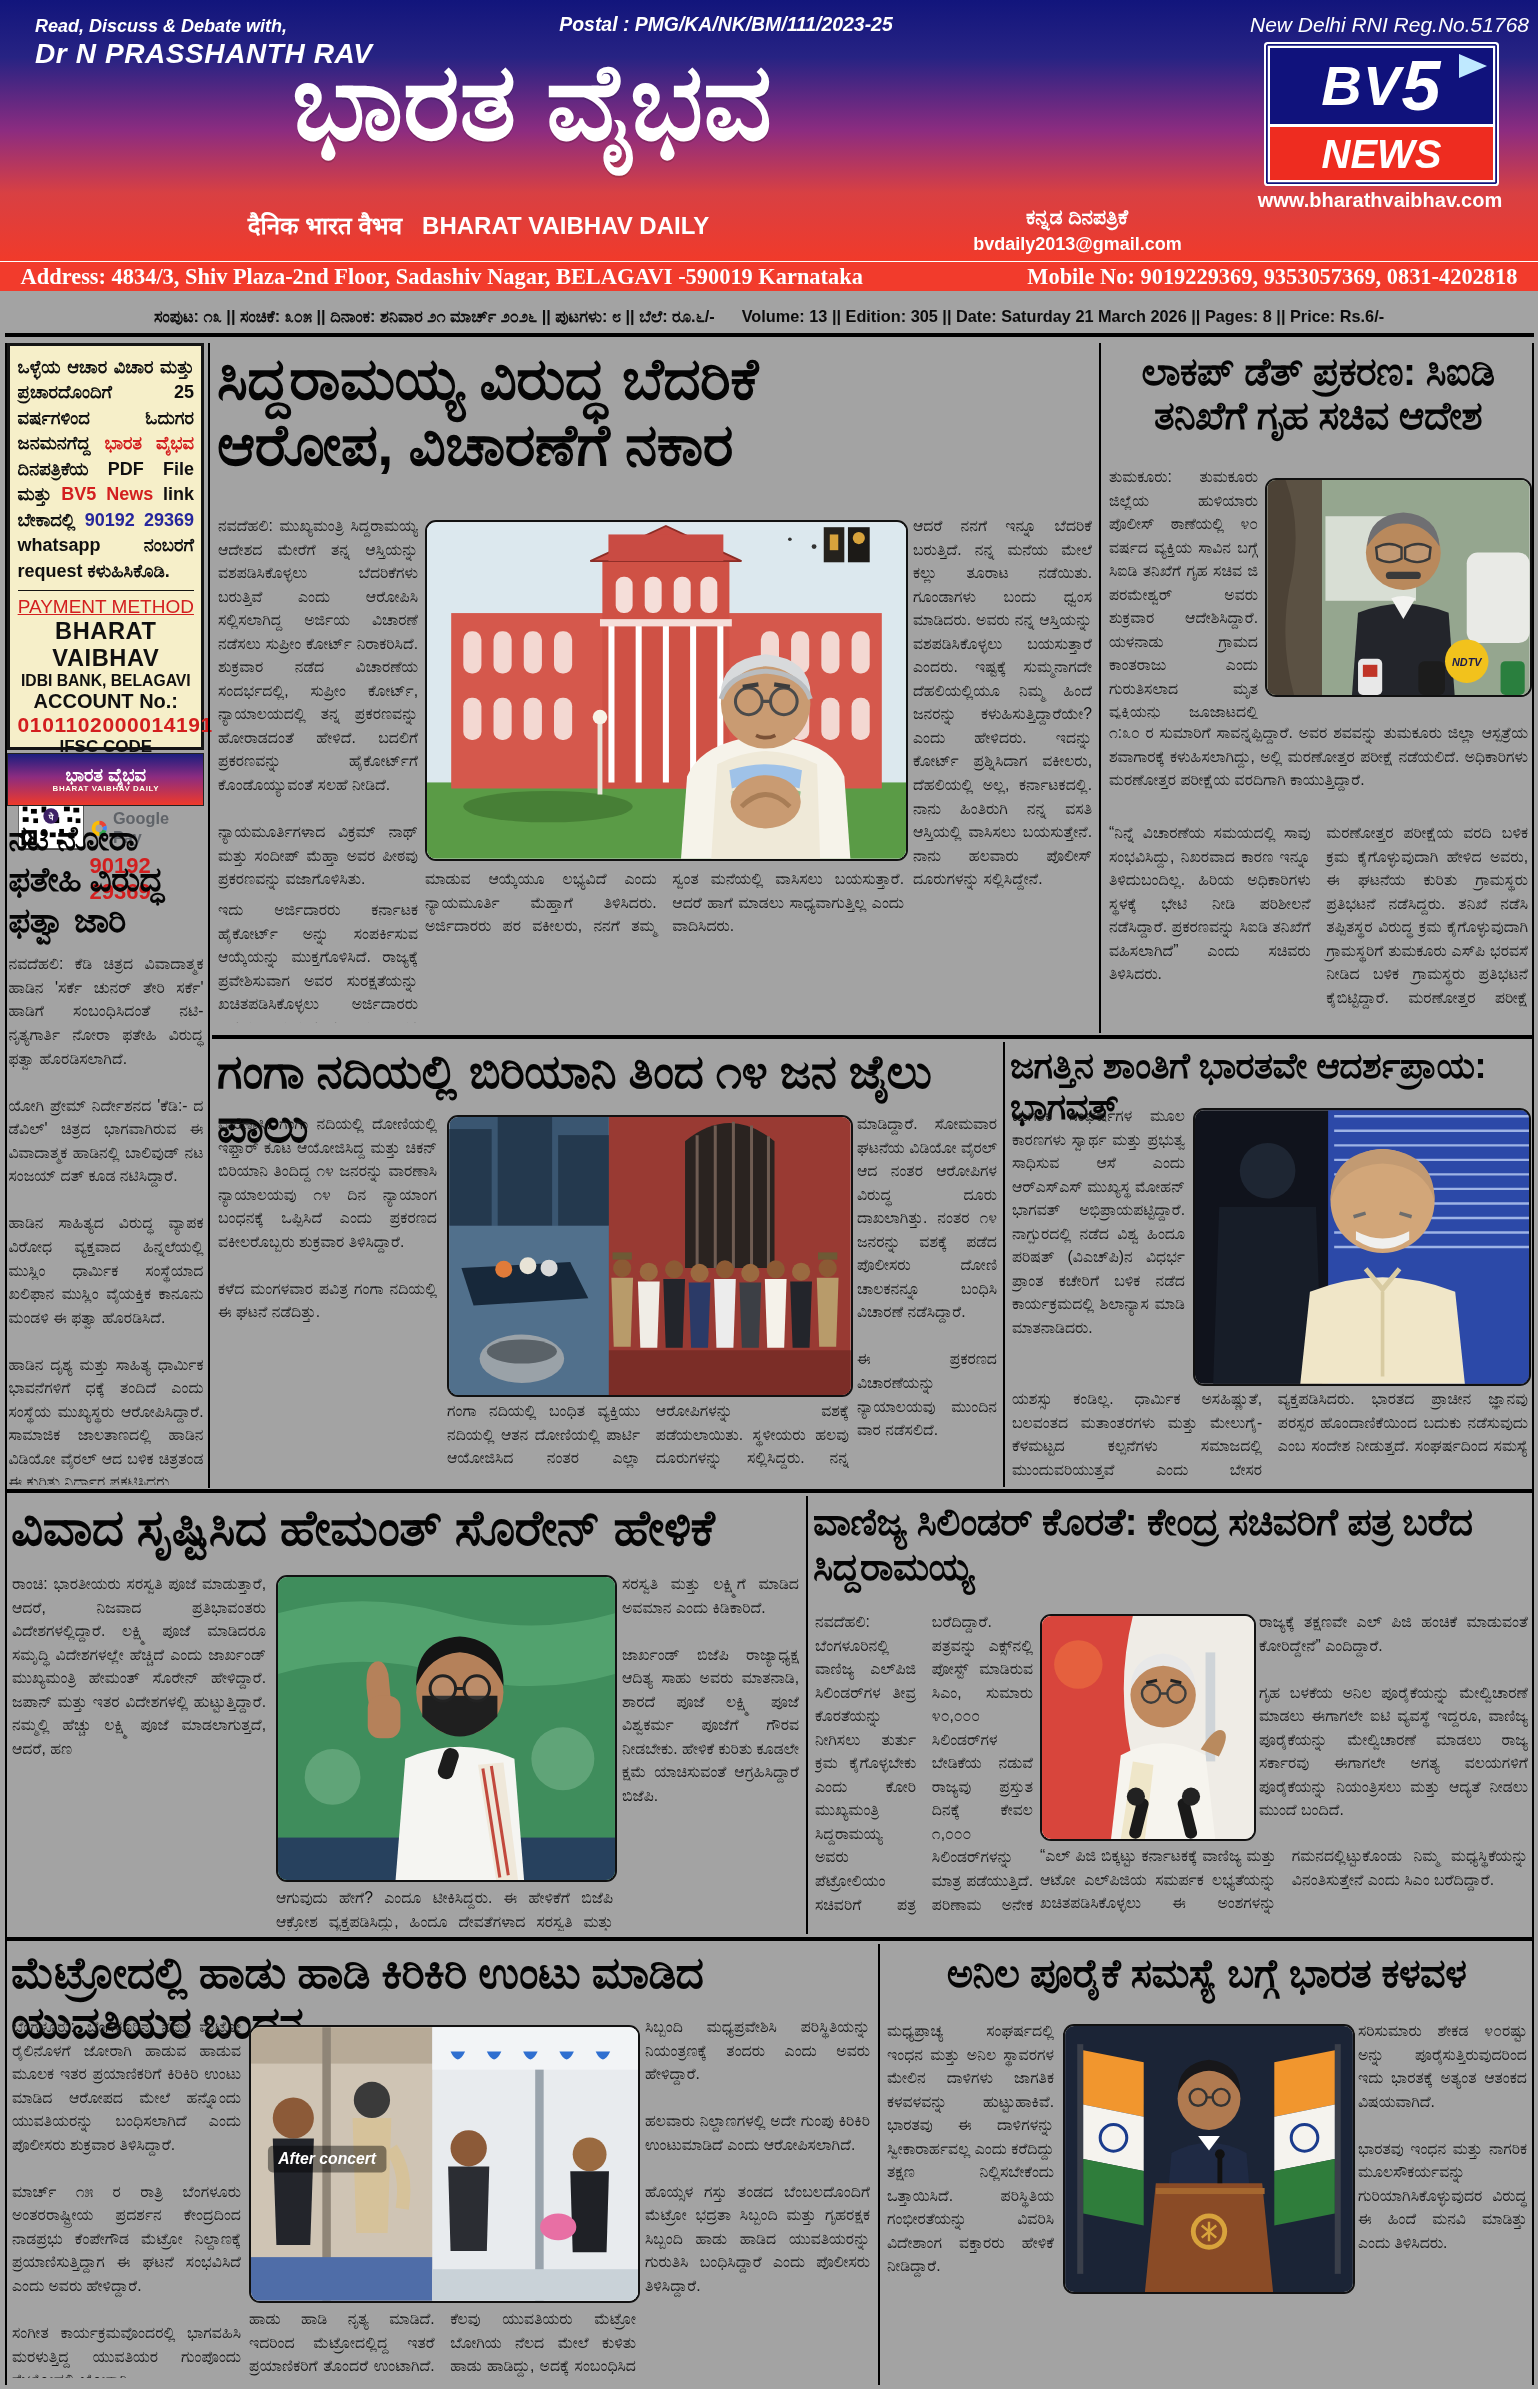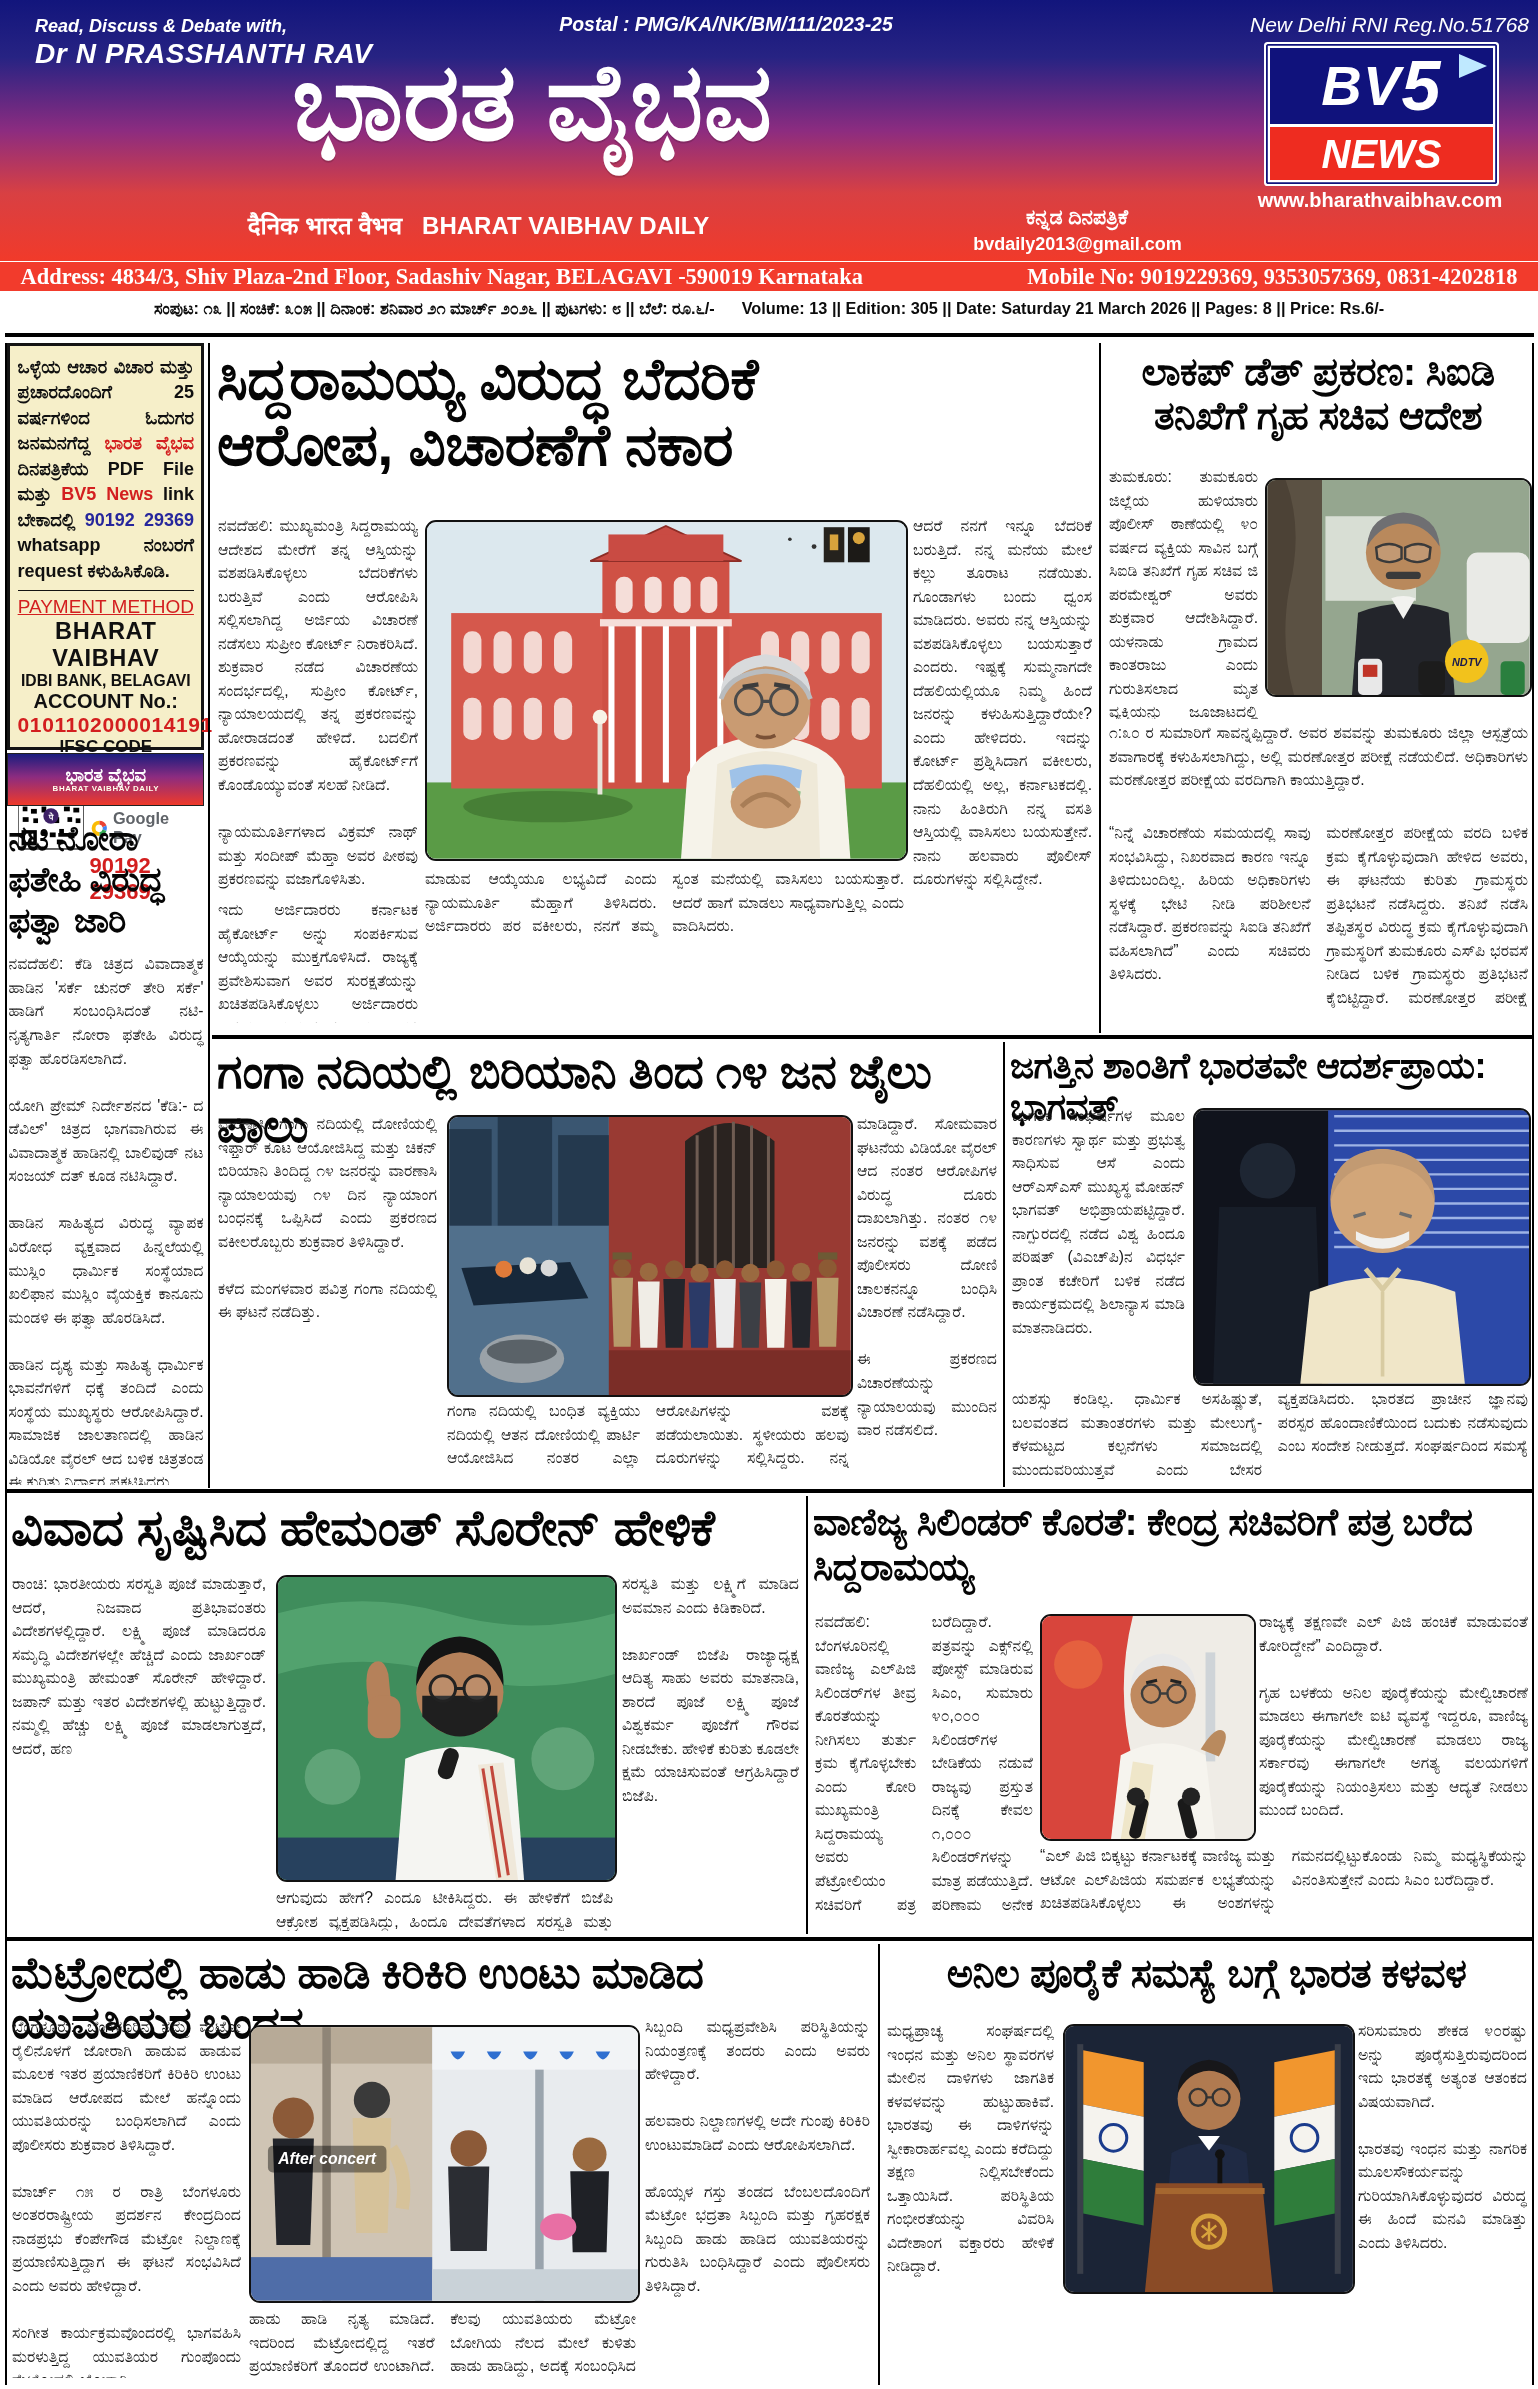--- a/index.html
+++ b/index.html
@@ -1,16 +1,16 @@
 <!DOCTYPE html>
 <html style="font-size:9.7px"><head>
 <meta charset="utf-8">
 <style>
   html,body{margin:0;padding:0;background:#e9e9e9;}
-  .page{position:relative;width:1538px;height:2389px;background:#ffffff;
+  .page{position:relative;width:1538px;height:2389px;background:#a3a3a3;
         font-family:"Liberation Sans","DejaVu Sans",sans-serif;color:#101010;overflow:hidden;}
   .abs{position:absolute;}
   
   .masthead{left:0;top:0;width:1538px;height:261px;
     background:linear-gradient(180deg,#12157c 0%,#272383 22%,#8c2c80 50%,#d84043 74%,#f13a2a 100%);}
   .tagline1{left:35px;top:15.7px;color:#fff;font-style:italic;font-size:18px;font-weight:600;}
   .tagline2{left:35px;top:38px;color:#fff;font-style:italic;font-size:28px;font-weight:800;letter-spacing:0.6px;}
   .postal{left:520px;top:13.3px;width:412px;text-align:center;color:#fff;font-style:italic;font-weight:800;font-size:19.4px;}
   .rni{left:1238px;top:13.3px;width:303px;text-align:center;color:#fff;font-style:italic;font-weight:400;font-size:21px;}
   .bigtitle{left:54px;top:44px;width:956px;text-align:center;color:#fff;font-size:107px;font-weight:800;line-height:1.1;text-shadow:0 1.8px 0 rgba(0,0,0,.15);}
@@ -21,21 +21,21 @@
   .bv5top{position:absolute;left:3.6px;top:3.6px;right:3.6px;height:76px;background:#10127c;display:flex;align-items:center;justify-content:center;}
   .bv5bot{position:absolute;left:3.6px;bottom:3.6px;right:3.6px;height:53px;background:#ee2c20;display:flex;align-items:center;justify-content:center;}
   .bv5txt{color:#fff;font-weight:800;font-size:56px;font-style:italic;line-height:1;letter-spacing:1.2px;}
   .bv5five{font-size:70px;}
   .newstxt{color:#fff;font-weight:800;font-style:italic;font-size:40px;line-height:1;}
   .bv5arrow{position:absolute;right:6px;top:6px;width:0;height:0;border-left:28px solid #bfe9ff;border-top:12px solid transparent;border-bottom:12px solid transparent;}
   .website{left:1247px;top:189px;width:266px;text-align:center;color:#fff;font-weight:800;font-size:20px;}
   
   .addrbar{left:0;top:261px;width:1538px;height:30px;background:#f23b2c;display:flex;align-items:center;justify-content:space-between;padding:0 20.6px;box-sizing:border-box;border-top:1.8px solid #fff;}
   .addrbar span{color:#fff;font-family:"Liberation Serif","DejaVu Serif",serif;font-weight:700;font-size:22.4px;white-space:nowrap;}
-  .issueline{left:0;top:299px;width:1538px;height:34px;display:flex;justify-content:center;gap:27px;}
+  .issueline{left:0;top:299px;width:1538px;height:34px;display:flex;align-items:center;justify-content:center;gap:27px;}
   .issueline span{font-weight:700;font-size:16.3px;color:#0c0c0c;}
   .hline{background:#000;height:3.6px;}
   .vline{background:#000;width:1.8px;}
   
   .headline{font-weight:800;color:#050505;line-height:1.14;letter-spacing:-0.6px;}
   .body-text{font-size:15.7px;line-height:1.5;text-align:justify;white-space:pre-line;color:#141414;}
   .dense{column-gap:15.7px;}
   .photo{border:2.4px solid #111;border-radius:11px;overflow:hidden;background:#ddd;}
   
   .promobox{left:7.3px;top:343px;width:197px;height:407px;background:#f6efc9;border:3px solid #141414;box-sizing:border-box;padding:8.5px 7.3px;}

